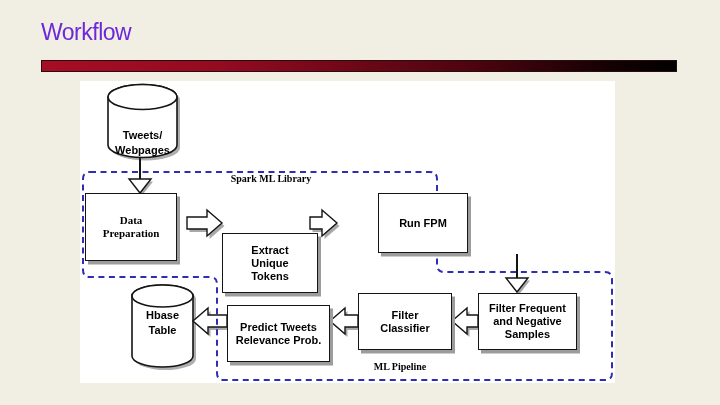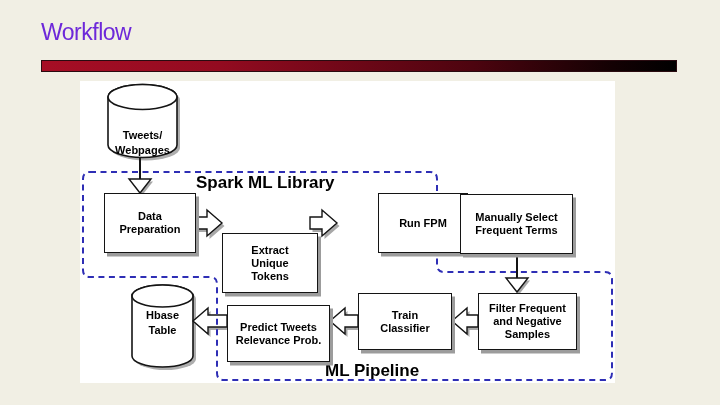--- a/index.html
+++ b/index.html
@@ -29,30 +29,30 @@
     position:absolute;
     background:#ffffff;
     border:1.6px solid #141414;
     box-shadow:3px 3.5px 0 #9c9c9c;
     box-sizing:border-box;
     display:flex;align-items:center;justify-content:center;
     text-align:center;
     font-weight:bold;font-size:11px;line-height:13px;color:#000;
     white-space:pre-line;
   }
-  .node-data-prep{left:24px;top:112px;width:92px;height:60px;}
+  .node-data-prep{left:5px;top:112px;width:92px;height:68px;font-family:Liberation Serif, serif;}
   .node-extract{left:142px;top:112px;width:96px;height:60px;margin-top:40px;}
   .node-run-fpm{left:257px;top:112px;width:90px;height:60px;margin-left:41px;}
   .node-manual{left:380px;top:113px;width:113px;height:60px;}
   .node-predict{left:147px;top:224px;width:103px;height:57px;}
   .node-train{left:278px;top:212px;width:94px;height:57px;}
   .node-filter{left:398px;top:212px;width:99px;height:57px;}
   .group-label{
-    position:absolute;width:150px;
-    font-weight:bold;font-size:17px;color:#000;
+    position:absolute;width:150px;text-align:center;
+    font-weight:bold;font-size:10px;color:#000;font-family:Liberation Serif, serif;
   }
   .group-label-spark{left:116px;top:92px;}
   .group-label-pipeline{left:245px;top:280px;}
   .cyl-label{
     position:absolute;text-align:center;
     font-weight:bold;font-size:11px;line-height:15px;color:#000;
     white-space:pre-line;
   }
   .cyl-label-tweets{left:26px;top:27px;width:73px;margin-top:20px;}
   .cyl-label-hbase{left:50px;top:227px;width:65px;}
@@ -129,24 +129,22 @@
 Webpages</div>
     <div class="cyl-label cyl-label-hbase">Hbase
 Table</div>
 
     <div class="node node-data-prep">Data
 Preparation</div>
     <div class="node node-extract">Extract
 Unique
 Tokens</div>
     <div class="node node-run-fpm">Run FPM</div>
-    <div class="node node-manual">Manually Select
-Frequent Terms</div>
     <div class="node node-predict">Predict Tweets
 Relevance Prob.</div>
-    <div class="node node-train">Train
+    <div class="node node-train">Filter
 Classifier</div>
     <div class="node node-filter">Filter Frequent
 and Negative
 Samples</div>
 
   </div>
 </div>
 
 </body></html>

